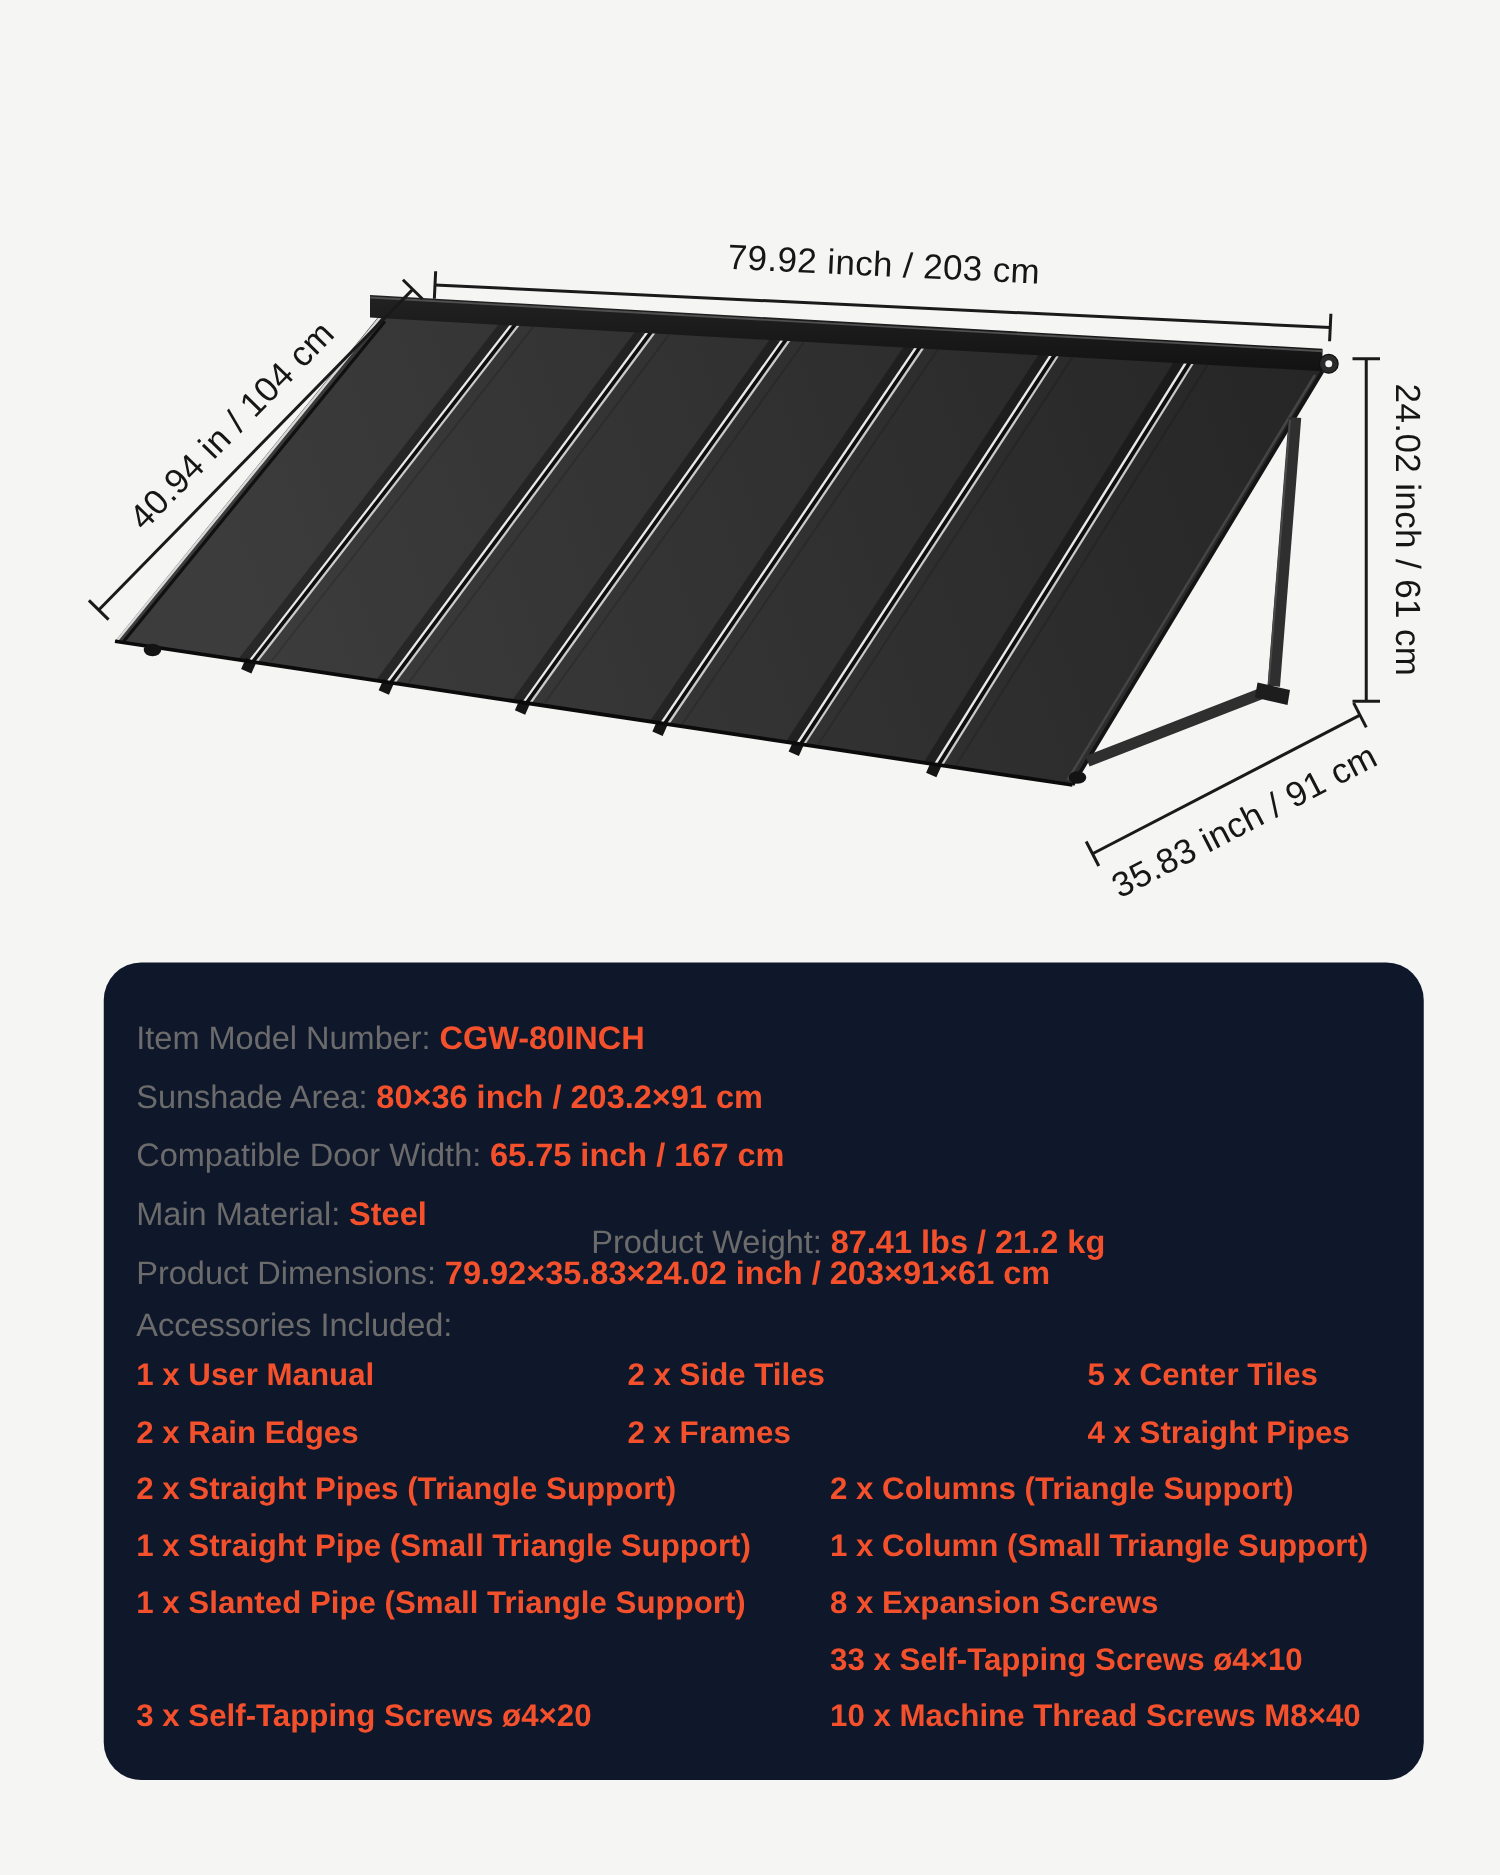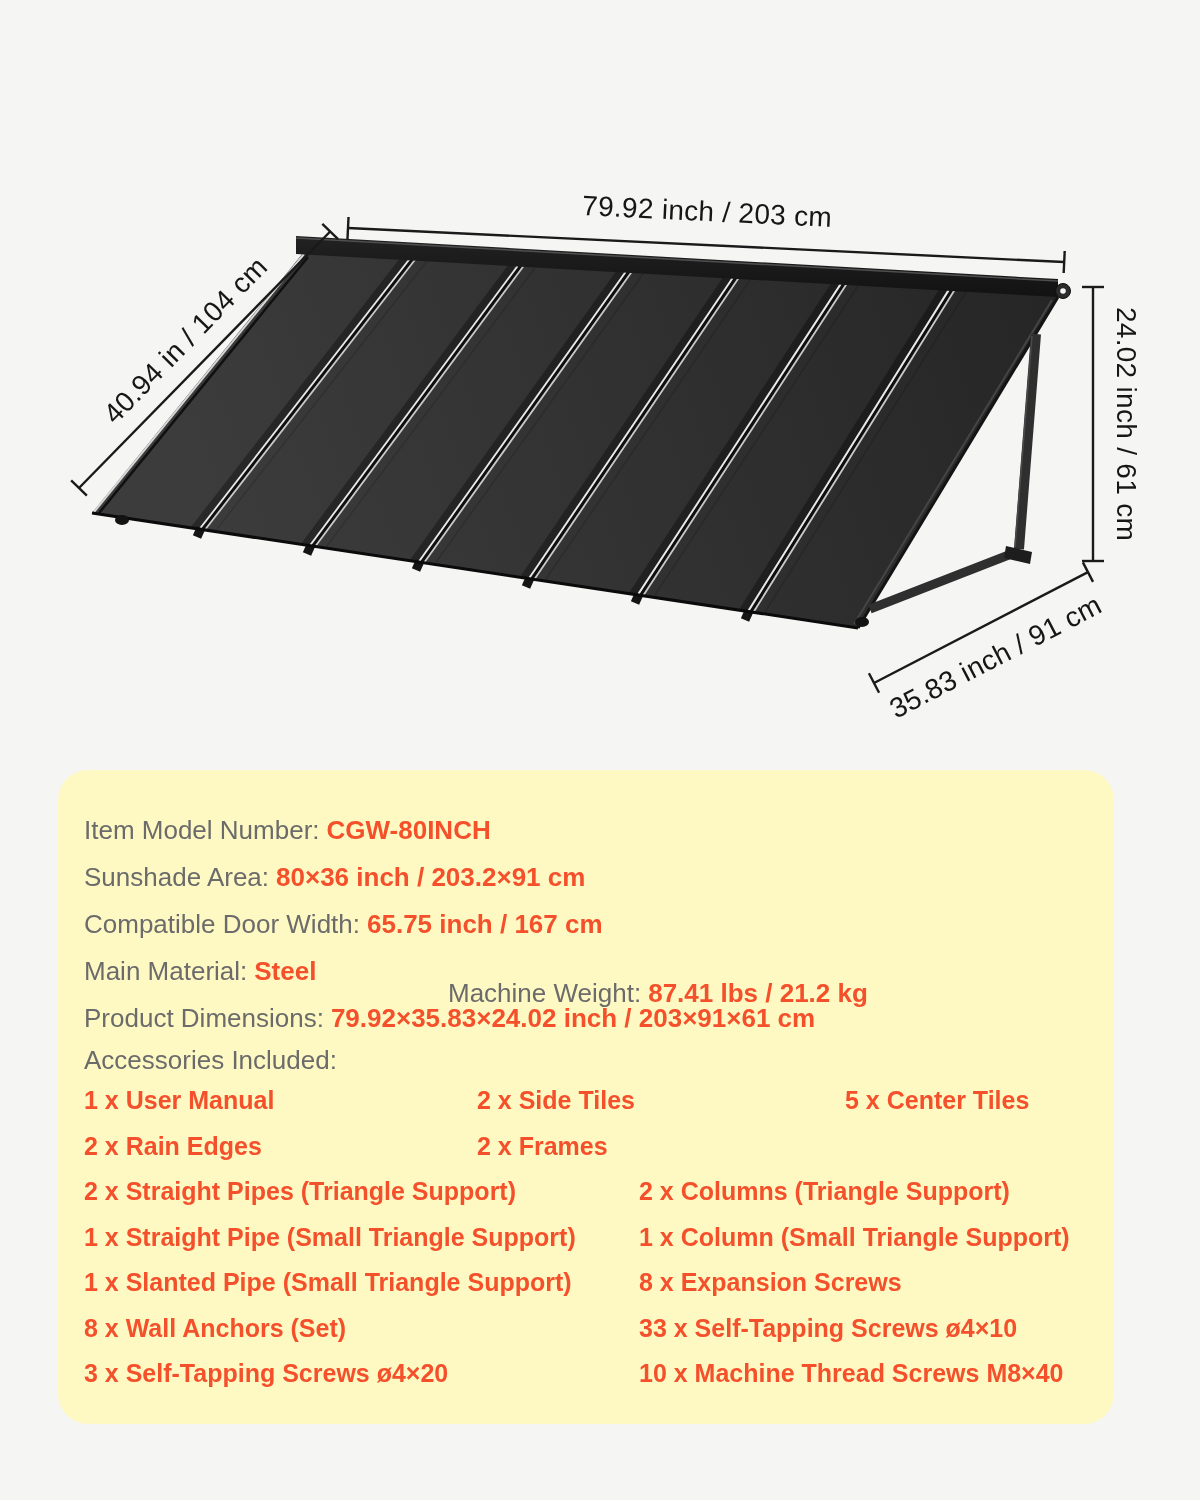--- a/index.html
+++ b/index.html
@@ -13,22 +13,22 @@
   svg.diagram{position:absolute;left:0;top:0;display:block;}
 
   .dim-line{stroke:#1a1a1a;stroke-width:2.4;}
   .dim-tick{stroke:#1a1a1a;stroke-width:2.4;}
   .dim-text{
     font-family:"Liberation Sans",sans-serif;
     font-size:28px;fill:#161616;font-weight:400;letter-spacing:.3px;
   }
 
   .card{
-    position:absolute;left:58px;top:770px;width:1056px;height:654px;
-    background:#fef9c3;border-radius:30px;box-sizing:border-box;
+    position:absolute;left:83px;top:770px;width:1056px;height:654px;
+    background:#0f172a;border-radius:30px;box-sizing:border-box;
     padding:37px 26px 0 26px;
   }
   .spec-row{position:relative;line-height:47px;font-size:26px;white-space:nowrap;}
   .spec-row.heading{line-height:36px;}
   .lbl{color:#6b6b6b;font-weight:400;}
   .val{color:#f4502c;font-weight:700;margin-left:7px;}
   .pair{display:inline;margin-top:22px;}
   .pair2{position:absolute;left:364px;top:0;}
 
   .acc-row{position:relative;height:45.5px;font-size:25px;}
@@ -169,55 +169,55 @@
 
     <div class="spec-row">
       <span class="lbl">Compatible Door Width:</span><span class="val">65.75 inch / 167 cm</span>
     </div>
 
     <div class="spec-row">
       <span class="pair">
         <span class="lbl">Main Material:</span><span class="val">Steel</span>
       </span>
       <span class="pair pair2">
-        <span class="lbl">Machine Weight:</span><span class="val">87.41 lbs / 21.2 kg</span>
+        <span class="lbl">Product Weight:</span><span class="val">87.41 lbs / 21.2 kg</span>
       </span>
     </div>
 
     <div class="spec-row">
       <span class="lbl">Product Dimensions:</span><span class="val">79.92×35.83×24.02 inch / 203×91×61 cm</span>
     </div>
 
     <div class="spec-row heading">
       <span class="lbl">Accessories Included:</span>
     </div>
 
     <div class="acc-row">
       <span class="acc a0">1 x User Manual</span>
       <span class="acc a1">2 x Side Tiles</span>
       <span class="acc a2">5 x Center Tiles</span>
     </div>
     <div class="acc-row">
       <span class="acc a0">2 x Rain Edges</span>
       <span class="acc a1">2 x Frames</span>
+      <span class="acc a2">4 x Straight Pipes</span>
     </div>
     <div class="acc-row">
       <span class="acc a0">2 x Straight Pipes (Triangle Support)</span>
       <span class="acc b1">2 x Columns (Triangle Support)</span>
     </div>
     <div class="acc-row">
       <span class="acc a0">1 x Straight Pipe (Small Triangle Support)</span>
       <span class="acc b1">1 x Column (Small Triangle Support)</span>
     </div>
     <div class="acc-row">
       <span class="acc a0">1 x Slanted Pipe (Small Triangle Support)</span>
       <span class="acc b1">8 x Expansion Screws</span>
     </div>
     <div class="acc-row">
-      <span class="acc a0">8 x Wall Anchors (Set)</span>
       <span class="acc b1">33 x Self-Tapping Screws ø4×10</span>
     </div>
     <div class="acc-row">
       <span class="acc a0">3 x Self-Tapping Screws ø4×20</span>
       <span class="acc b1">10 x Machine Thread Screws M8×40</span>
     </div>
 
   </div>
 </div>
 

